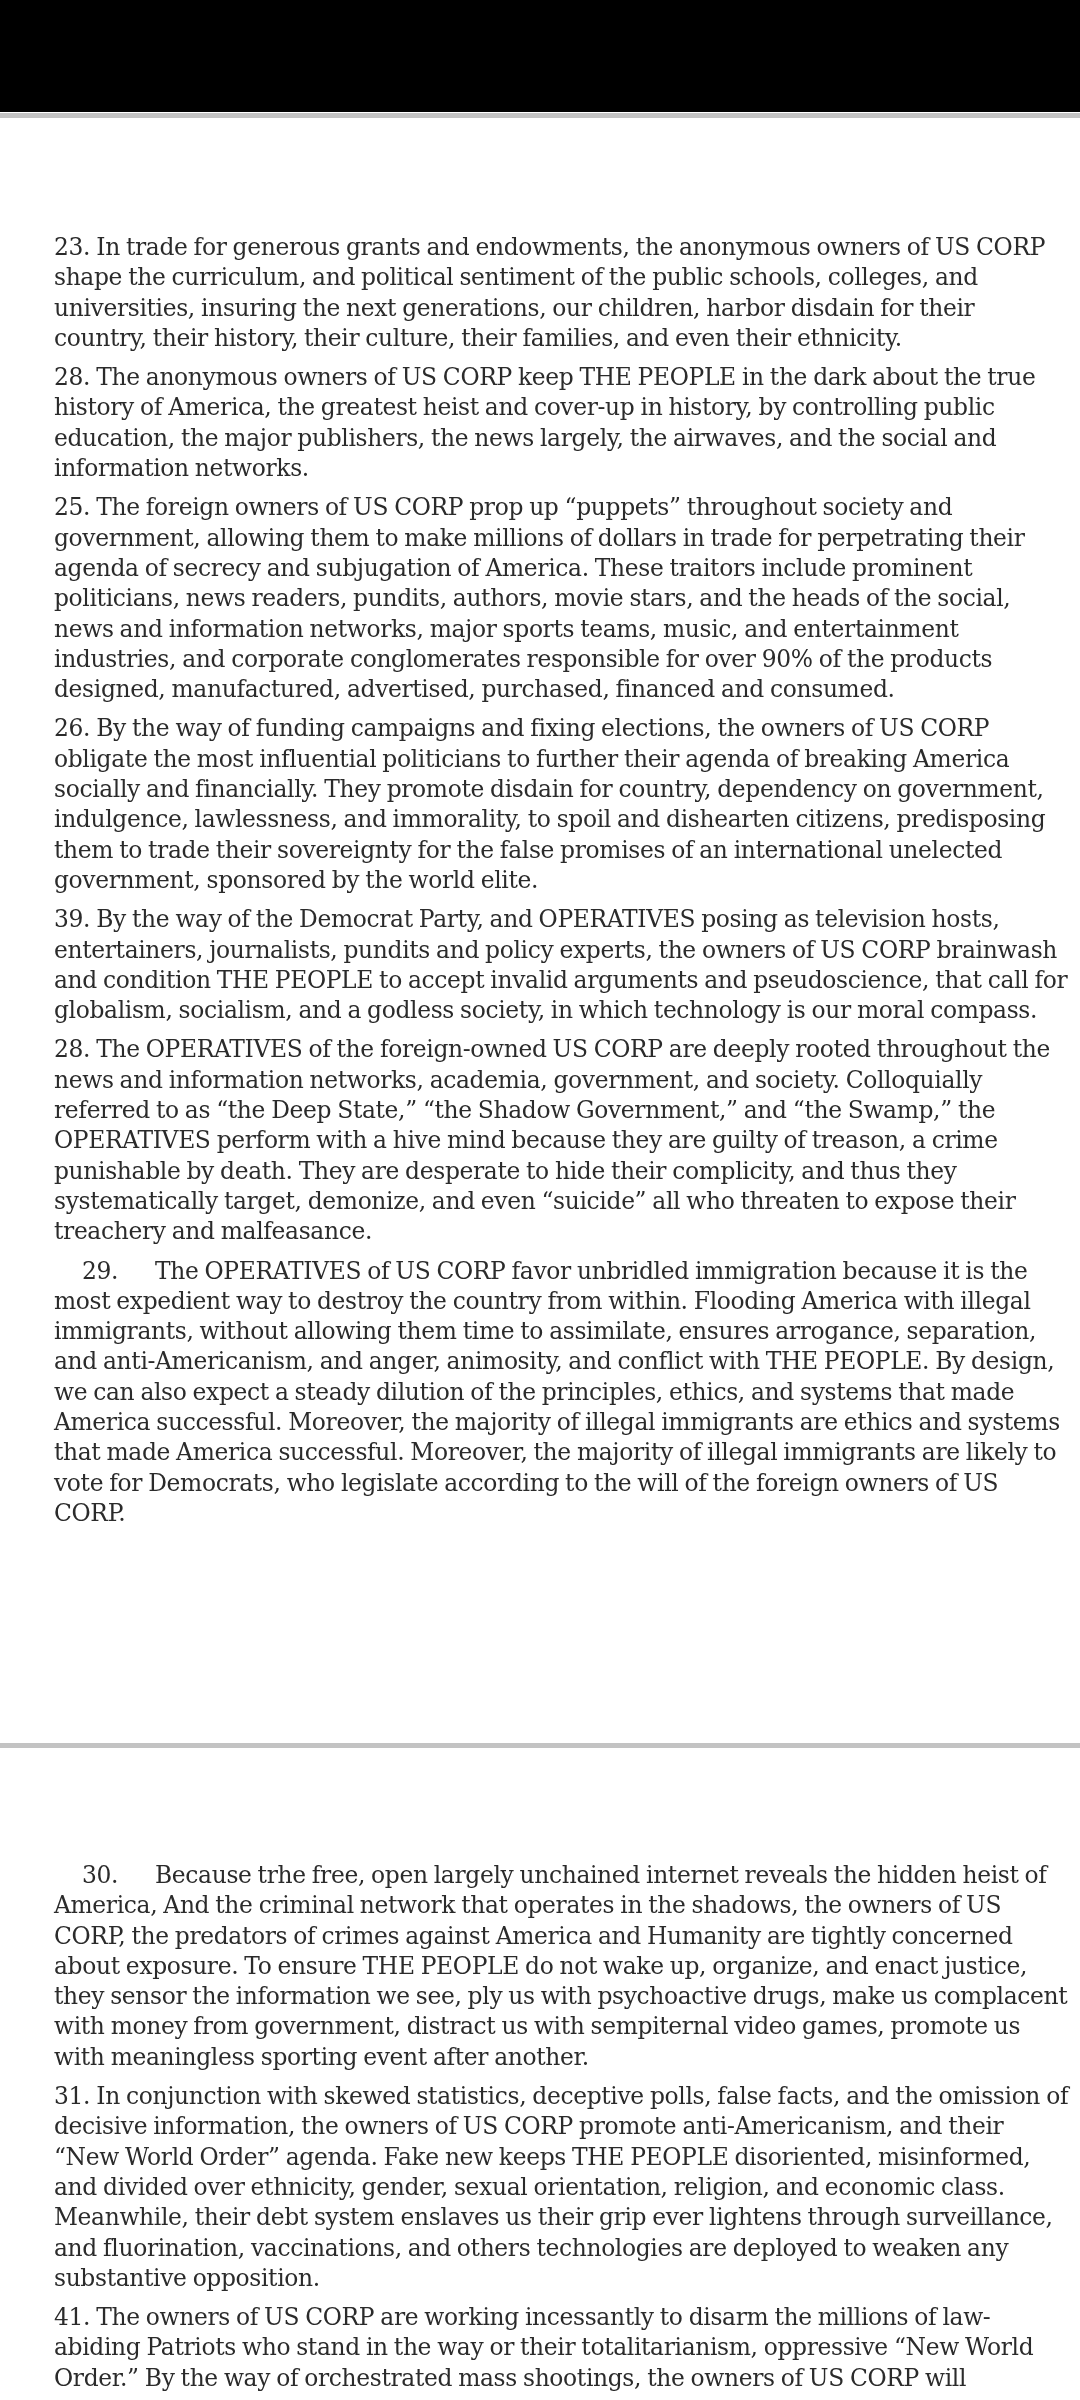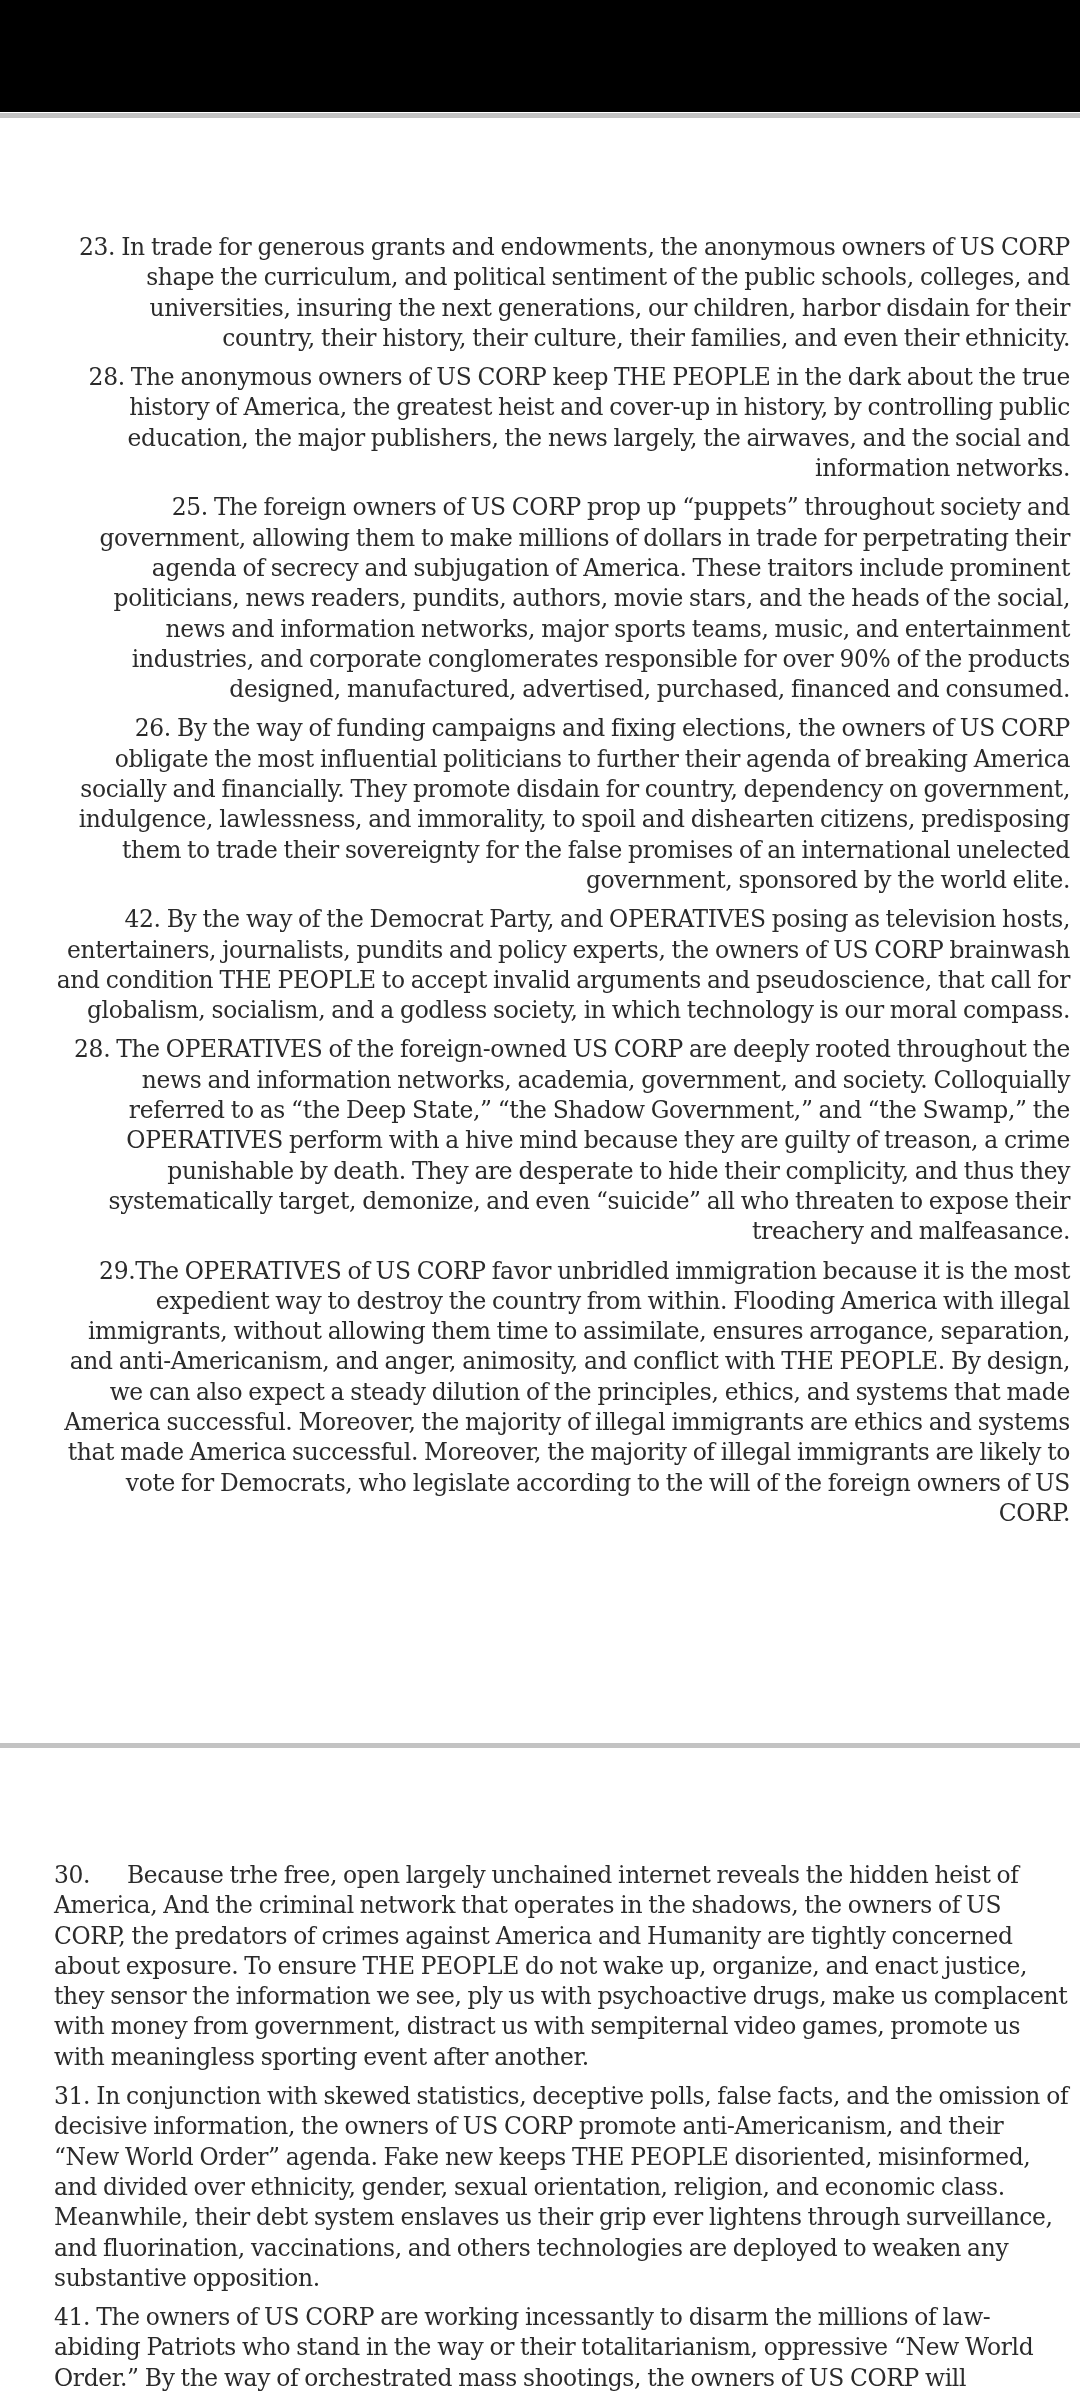--- a/index.html
+++ b/index.html
@@ -34,45 +34,45 @@
     left: 0; top: 1743px;
     width: 1080px;
     height: 5px;
     background: #c3c3c3;
   }
   .page {
     position: absolute;
     left: 54px;
     width: 1016px;
   }
-  .page-1 { top: 232px; text-align: right; }
+  .page-1 { top: 232px; }
   .page-2 { top: 1860px; }
   .para {
     margin: 0 0 9px 0;
     font-size: 23.4px;
     line-height: 30.3px;
     letter-spacing: -0.35px;
     word-spacing: -1px;
     white-space: normal;
   }
   .num { }
-  .num.tab { display: inline-block; width: 73px; }
+  .num.tab { display: inline-block; width: 73px; margin-left: 28px; }
 </style>
 </head>
 <body>
 
 <div class="top-bar"></div>
 <div class="top-divider"></div>
 
 <div class="page page-1">
   <p class="para"><span class="num">23.</span> <span>In trade for generous grants and endowments, the anonymous owners of US CORP shape the curriculum, and political sentiment of the public schools, colleges, and universities, insuring the next generations, our children, harbor disdain for their country, their history, their culture, their families, and even their ethnicity.</span></p>
   <p class="para"><span class="num">28.</span> <span>The anonymous owners of US CORP keep THE PEOPLE in the dark about the true history of America, the greatest heist and cover-up in history, by controlling public education, the major publishers, the news largely, the airwaves, and the social and information networks.</span></p>
   <p class="para"><span class="num">25.</span> <span>The foreign owners of US CORP prop up “puppets” throughout society and government, allowing them to make millions of dollars in trade for perpetrating their agenda of secrecy and subjugation of America. These traitors include prominent politicians, news readers, pundits, authors, movie stars, and the heads of the social, news and information networks, major sports teams, music, and entertainment industries, and corporate conglomerates responsible for over 90% of the products designed, manufactured, advertised, purchased, financed and consumed.</span></p>
   <p class="para"><span class="num">26.</span> <span>By the way of funding campaigns and fixing elections, the owners of US CORP obligate the most influential politicians to further their agenda of breaking America socially and financially. They promote disdain for country, dependency on government, indulgence, lawlessness, and immorality, to spoil and dishearten citizens, predisposing them to trade their sovereignty for the false promises of an international unelected government, sponsored by the world elite.</span></p>
-  <p class="para"><span class="num">42.</span> <span>By the way of the Democrat Party, and OPERATIVES posing as television hosts, entertainers, journalists, pundits and policy experts, the owners of US CORP brainwash and condition THE PEOPLE to accept invalid arguments and pseudoscience, that call for globalism, socialism, and a godless society, in which technology is our moral compass.</span></p>
+  <p class="para"><span class="num">39.</span> <span>By the way of the Democrat Party, and OPERATIVES posing as television hosts, entertainers, journalists, pundits and policy experts, the owners of US CORP brainwash and condition THE PEOPLE to accept invalid arguments and pseudoscience, that call for globalism, socialism, and a godless society, in which technology is our moral compass.</span></p>
   <p class="para"><span class="num">28.</span> <span>The OPERATIVES of the foreign-owned US CORP are deeply rooted throughout the news and information networks, academia, government, and society. Colloquially referred to as “the Deep State,” “the Shadow Government,” and “the Swamp,” the OPERATIVES perform with a hive mind because they are guilty of treason, a crime punishable by death. They are desperate to hide their complicity, and thus they systematically target, demonize, and even “suicide” all who threaten to expose their treachery and malfeasance.</span></p>
   <p class="para"><span class="num tab">29.</span><span>The OPERATIVES of US CORP favor unbridled immigration because it is the most expedient way to destroy the country from within. Flooding America with illegal immigrants, without allowing them time to assimilate, ensures arrogance, separation, and anti-Americanism, and anger, animosity, and conflict with THE PEOPLE. By design, we can also expect a steady dilution of the principles, ethics, and systems that made America successful. Moreover, the majority of illegal immigrants are ethics and systems that made America successful. Moreover, the majority of illegal immigrants are likely to vote for Democrats, who legislate according to the will of the foreign owners of US CORP.</span></p>
 </div>
 
 <div class="mid-divider"></div>
 
 <div class="page page-2">
   <p class="para"><span class="num tab">30.</span><span>Because trhe free, open largely unchained internet reveals the hidden heist of America, And the criminal network that operates in the shadows, the owners of US CORP, the predators of crimes against America and Humanity are tightly concerned about exposure. To ensure THE PEOPLE do not wake up, organize, and enact justice, they sensor the information we see, ply us with psychoactive drugs, make us complacent with money from government, distract us with sempiternal video games, promote us with meaningless sporting event after another.</span></p>
   <p class="para"><span class="num">31.</span> <span>In conjunction with skewed statistics, deceptive polls, false facts, and the omission of decisive information, the owners of US CORP promote anti-Americanism, and their “New World Order” agenda. Fake new keeps THE PEOPLE disoriented, misinformed, and divided over ethnicity, gender, sexual orientation, religion, and economic class. Meanwhile, their debt system enslaves us their grip ever lightens through surveillance, and fluorination, vaccinations, and others technologies are deployed to weaken any substantive opposition.</span></p>
   <p class="para"><span class="num">41.</span> <span>The owners of US CORP are working incessantly to disarm the millions of law-abiding Patriots who stand in the way or their totalitarianism, oppressive “New World Order.” By the way of orchestrated mass shootings, the owners of US CORP will</span></p>

